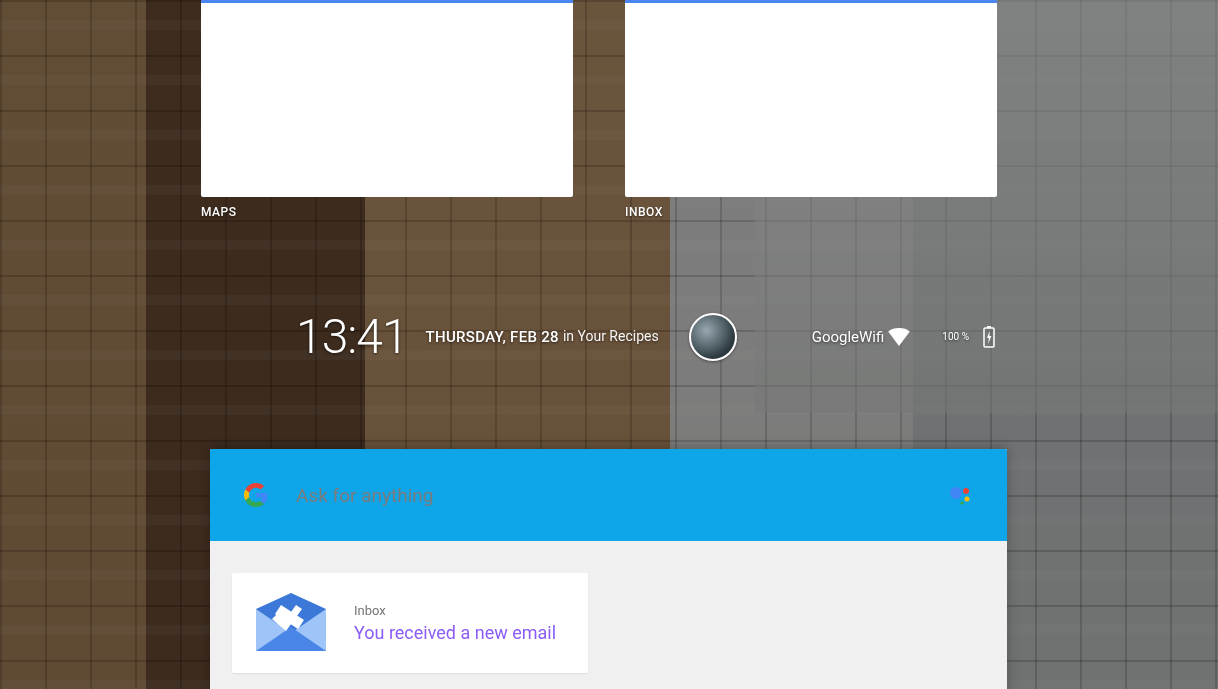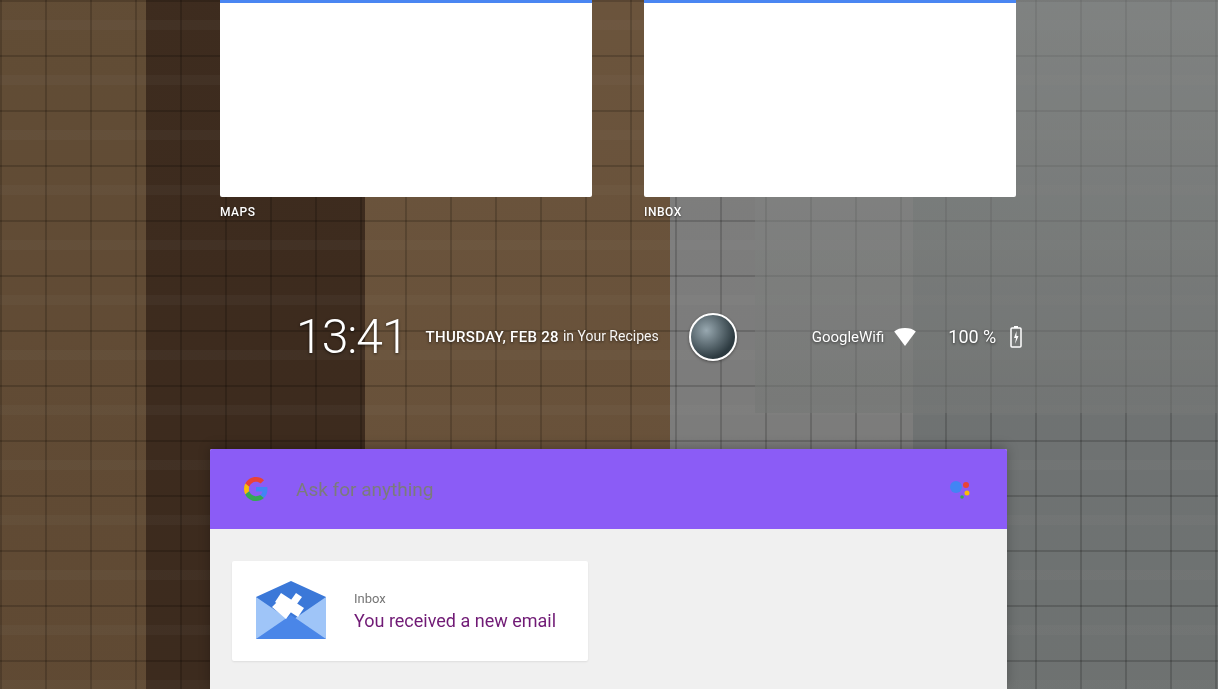--- a/index.html
+++ b/index.html
@@ -30,21 +30,21 @@
 .wallpaper::after {
   content:"";
   position:absolute;
   top:0; right:0; width:38%; height:60%;
   background: linear-gradient(180deg, #c5c8c6 0%, #a8aba9 100%);
   opacity:0.55;
 }
 .container { position: relative; width: 100%; height: 100%; }
 
 
-.top-widgets { position: absolute; top: 0; left: 220px; display: flex; gap: 52px; align-items: flex-end; }
+.top-widgets { position: absolute; top: 0; left: 201px; display: flex; gap: 52px; align-items: flex-end; }
 .widget-card {
   width: 372px;
   height: 197px;
   background: #fff;
   border-top: 3px solid #4a86f2;
   border-radius: 0 0 2px 2px;
 }
 .widget-label {
   margin-top: 8px;
   color: #fff;
@@ -71,38 +71,38 @@
 .date { font-size: 15px; font-weight: 500; letter-spacing: 0.3px; }
 .location { font-size: 14px; font-weight: 400; opacity:0.95; }
 .avatar {
   width: 48px; height: 48px; border-radius: 50%;
   border: 2px solid #fff;
   margin-left: 30px;
   background: radial-gradient(circle at 35% 35%, #98a8b0 0%, #2c3a40 70%);
   box-shadow: 0 1px 3px rgba(0,0,0,0.4);
 }
 .status-right { margin-left: 75px; display:flex; align-items:center; gap: 32px; }
-.wifi-group { display:flex; align-items:center; gap:10px; font-size:15px; }
-.batt-group { display:flex; align-items:center; gap:14px; font-size:18px; }
+.wifi-group { display:flex; align-items:center; gap:4px; font-size:15px; }
+.batt-group { display:flex; align-items:center; gap:14px; font-size:10px; }
 .wifi-icon { width:22px; height:18px; }
 .batt-icon { width:12px; height:22px; }
 
 
 .bottom-panel {
   position: absolute;
   top: 449px;
   left: 210px;
   width: 797px;
   background: #f0f0f0;
   border-radius: 2px 2px 0 0;
   box-shadow: 0 -2px 12px rgba(0,0,0,0.25);
 }
 .search-bar {
-  background: #8b5cf6;
-  height: 80px;
+  background: #0ea5e9;
+  height: 92px;
   display: flex;
   align-items: center;
   padding: 0 34px 0 34px;
   border-radius: 2px 2px 0 0;
 }
 .google-g { width: 24px; height: 24px; flex-shrink:0; }
 .search-input {
   flex: 1;
   border: none;
   outline: none;
@@ -137,21 +137,21 @@
   background: linear-gradient(135deg, #d9a441 0%, #b8731e 40%, #8a5a20 70%, #4a3a28 100%);
   background-image:
     radial-gradient(circle at 20% 30%, #f2c65a 0 8px, transparent 9px),
     radial-gradient(circle at 55% 25%, #e8b544 0 10px, transparent 11px),
     radial-gradient(circle at 75% 55%, #d89a32 0 9px, transparent 10px),
     radial-gradient(circle at 35% 65%, #f0c050 0 7px, transparent 8px),
     linear-gradient(160deg, #6b4a2a 60%, #3a2a1a 100%);
 }
 .card-text { display:flex; flex-direction:column; gap:4px; }
 .card-label { font-size: 13px; color: #757575; }
-.card-body { font-size: 18px; color: #701a75; }
+.card-body { font-size: 18px; color: #8b5cf6; }
 </style>
 </head>
 <body>
 
 <div class="wallpaper"></div>
 
 <div class="container">
 
   <div class="top-widgets">
     <div>

